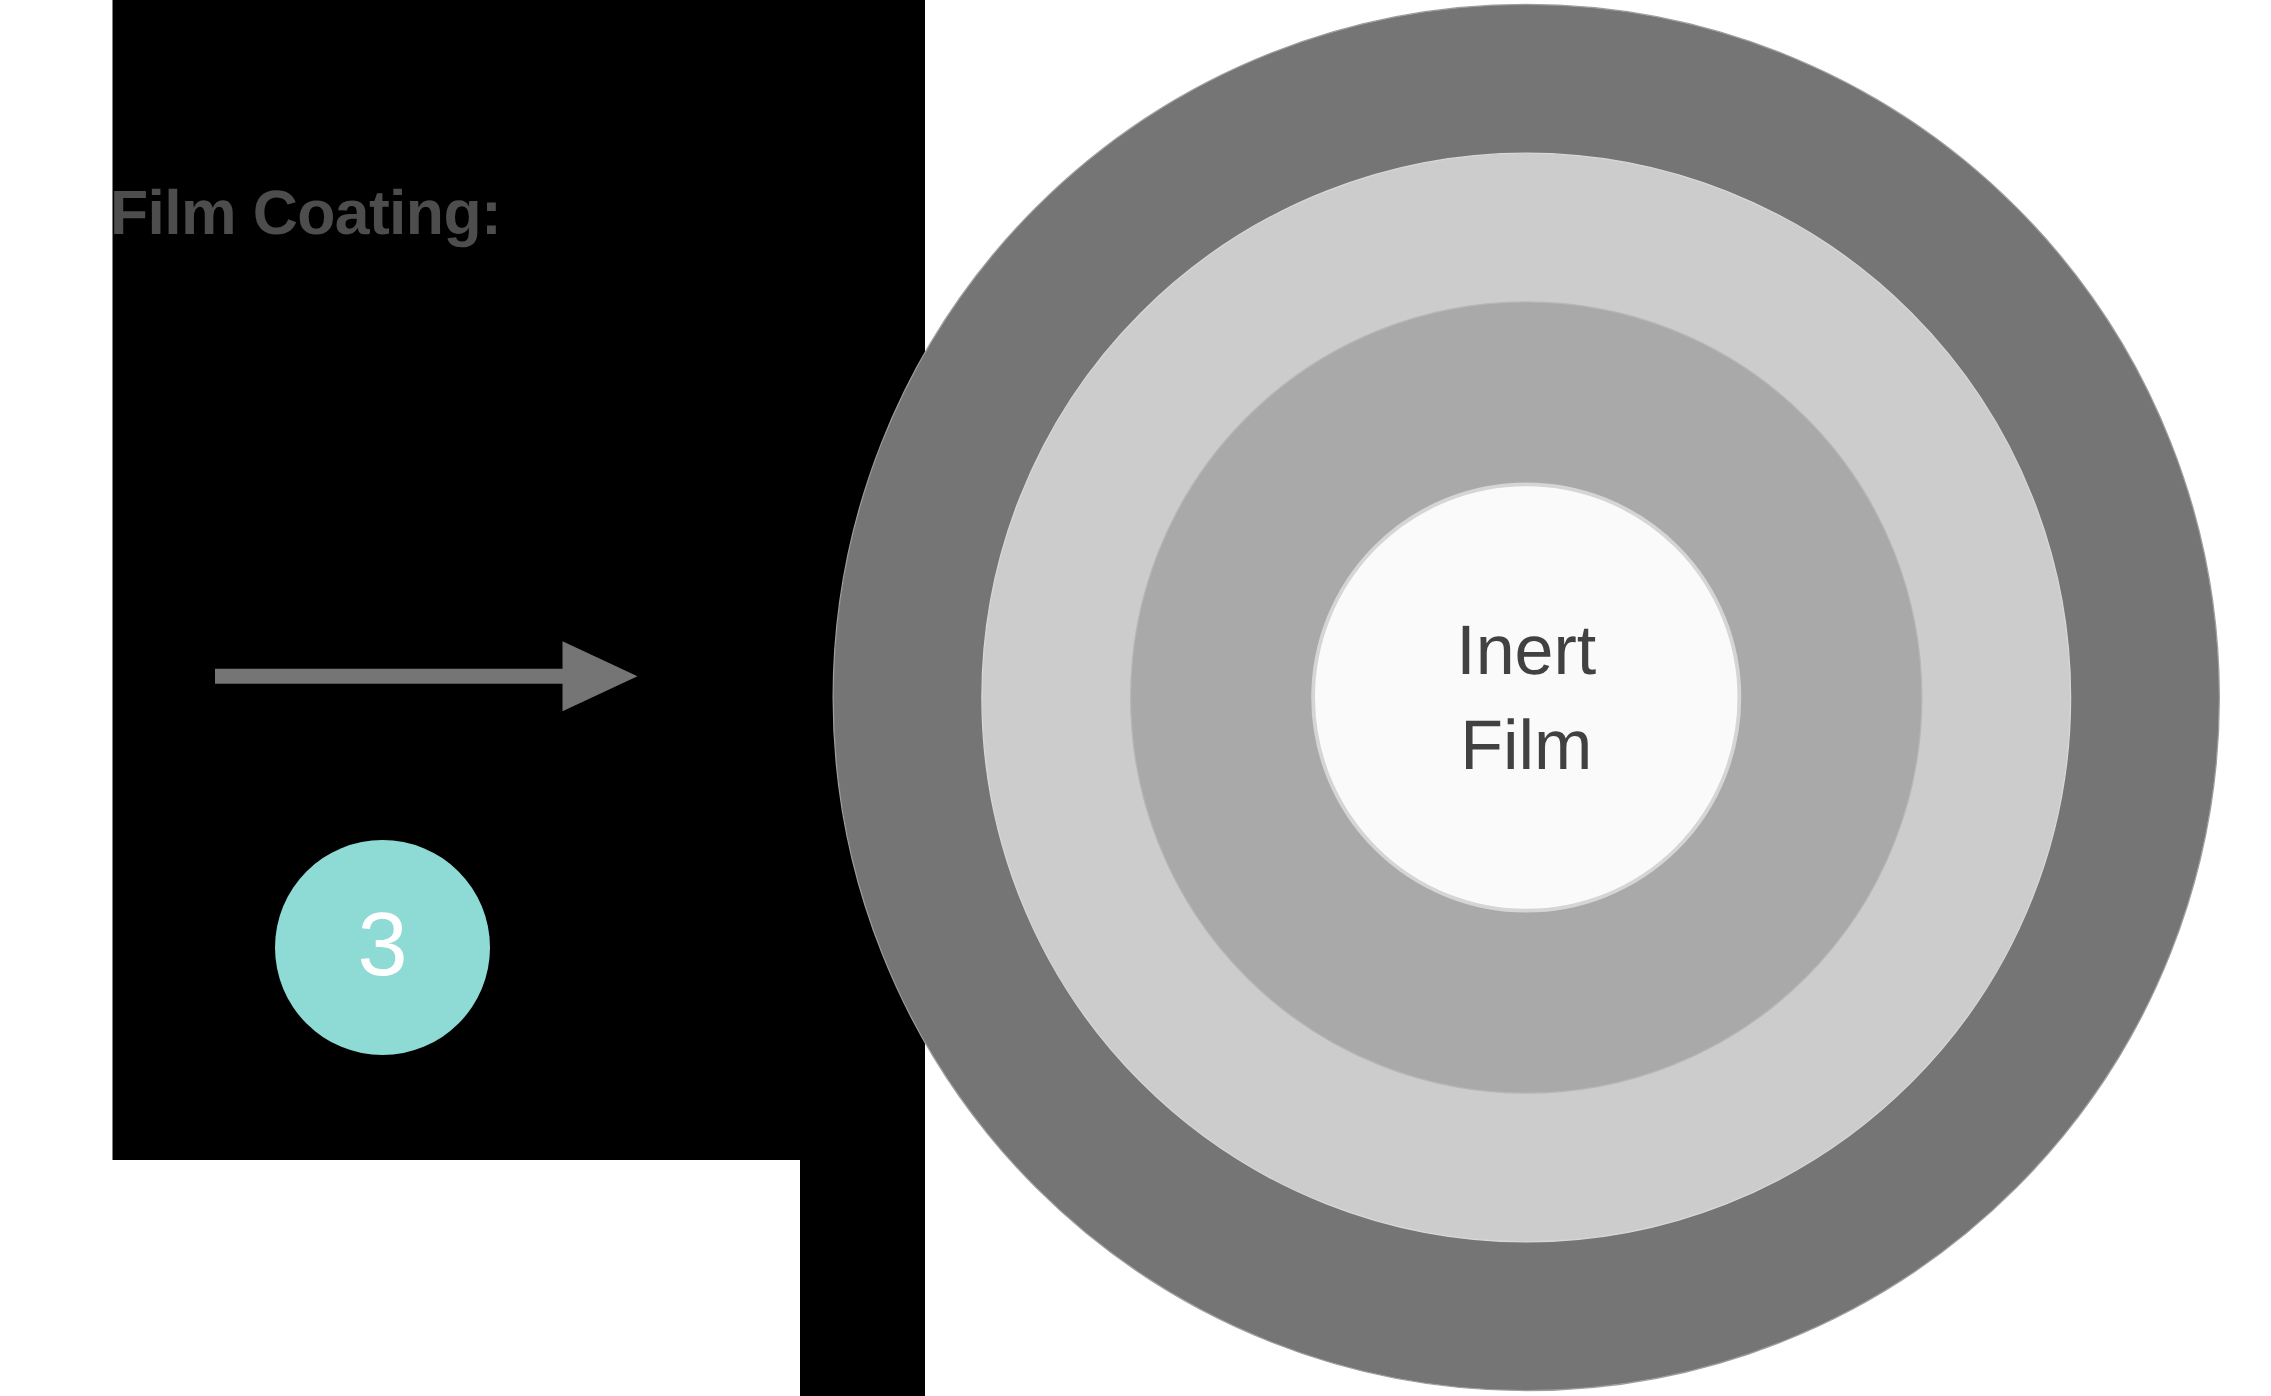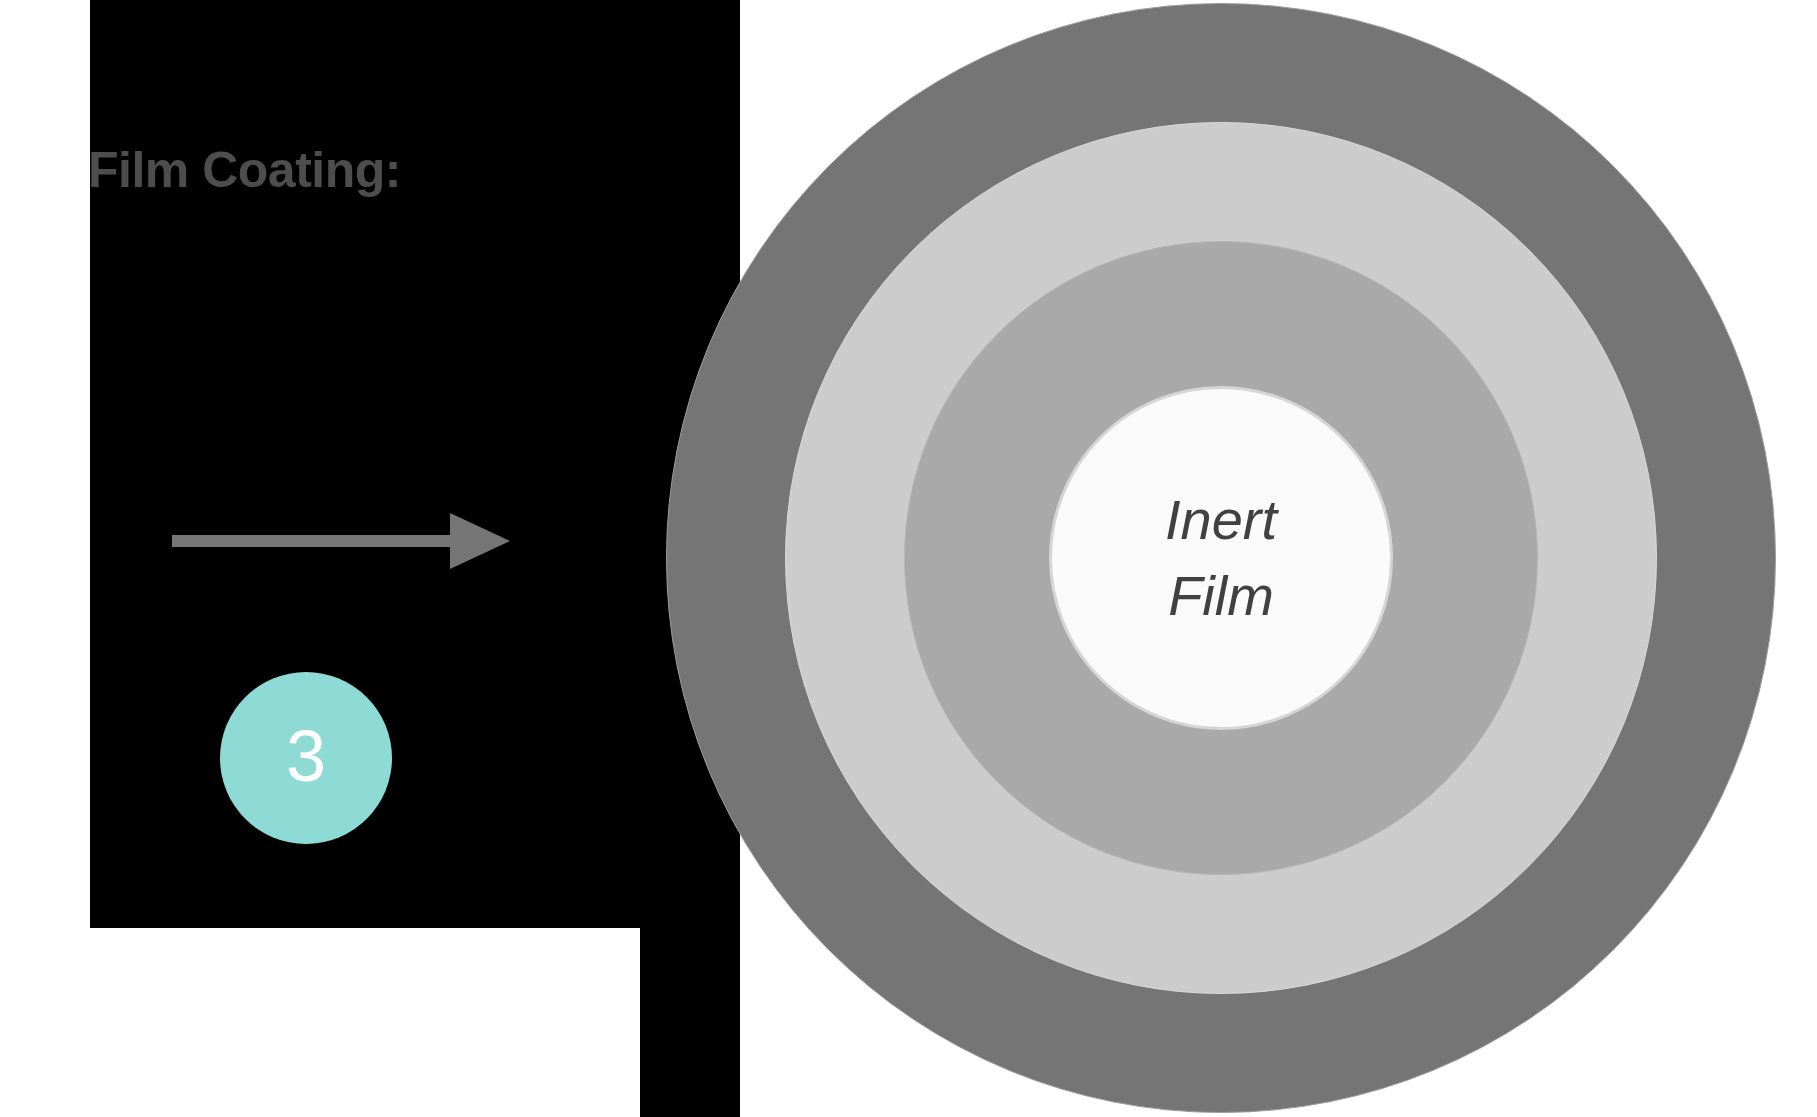--- a/index.html
+++ b/index.html
@@ -130,21 +130,20 @@
     flex-direction: column;
     align-items: center;
     justify-content: center;
   }
   .core-line {
     color: #414141;
     font-size: 56px;
     line-height: 1.35;
     text-align: right;
     white-space: nowrap;
-    font-style: italic;
   }
 </style>
 </head>
 <body>
 
 <div id="stage">
 
   <div class="panel-dark"></div>
   <div class="panel-dark-ext"></div>
 

